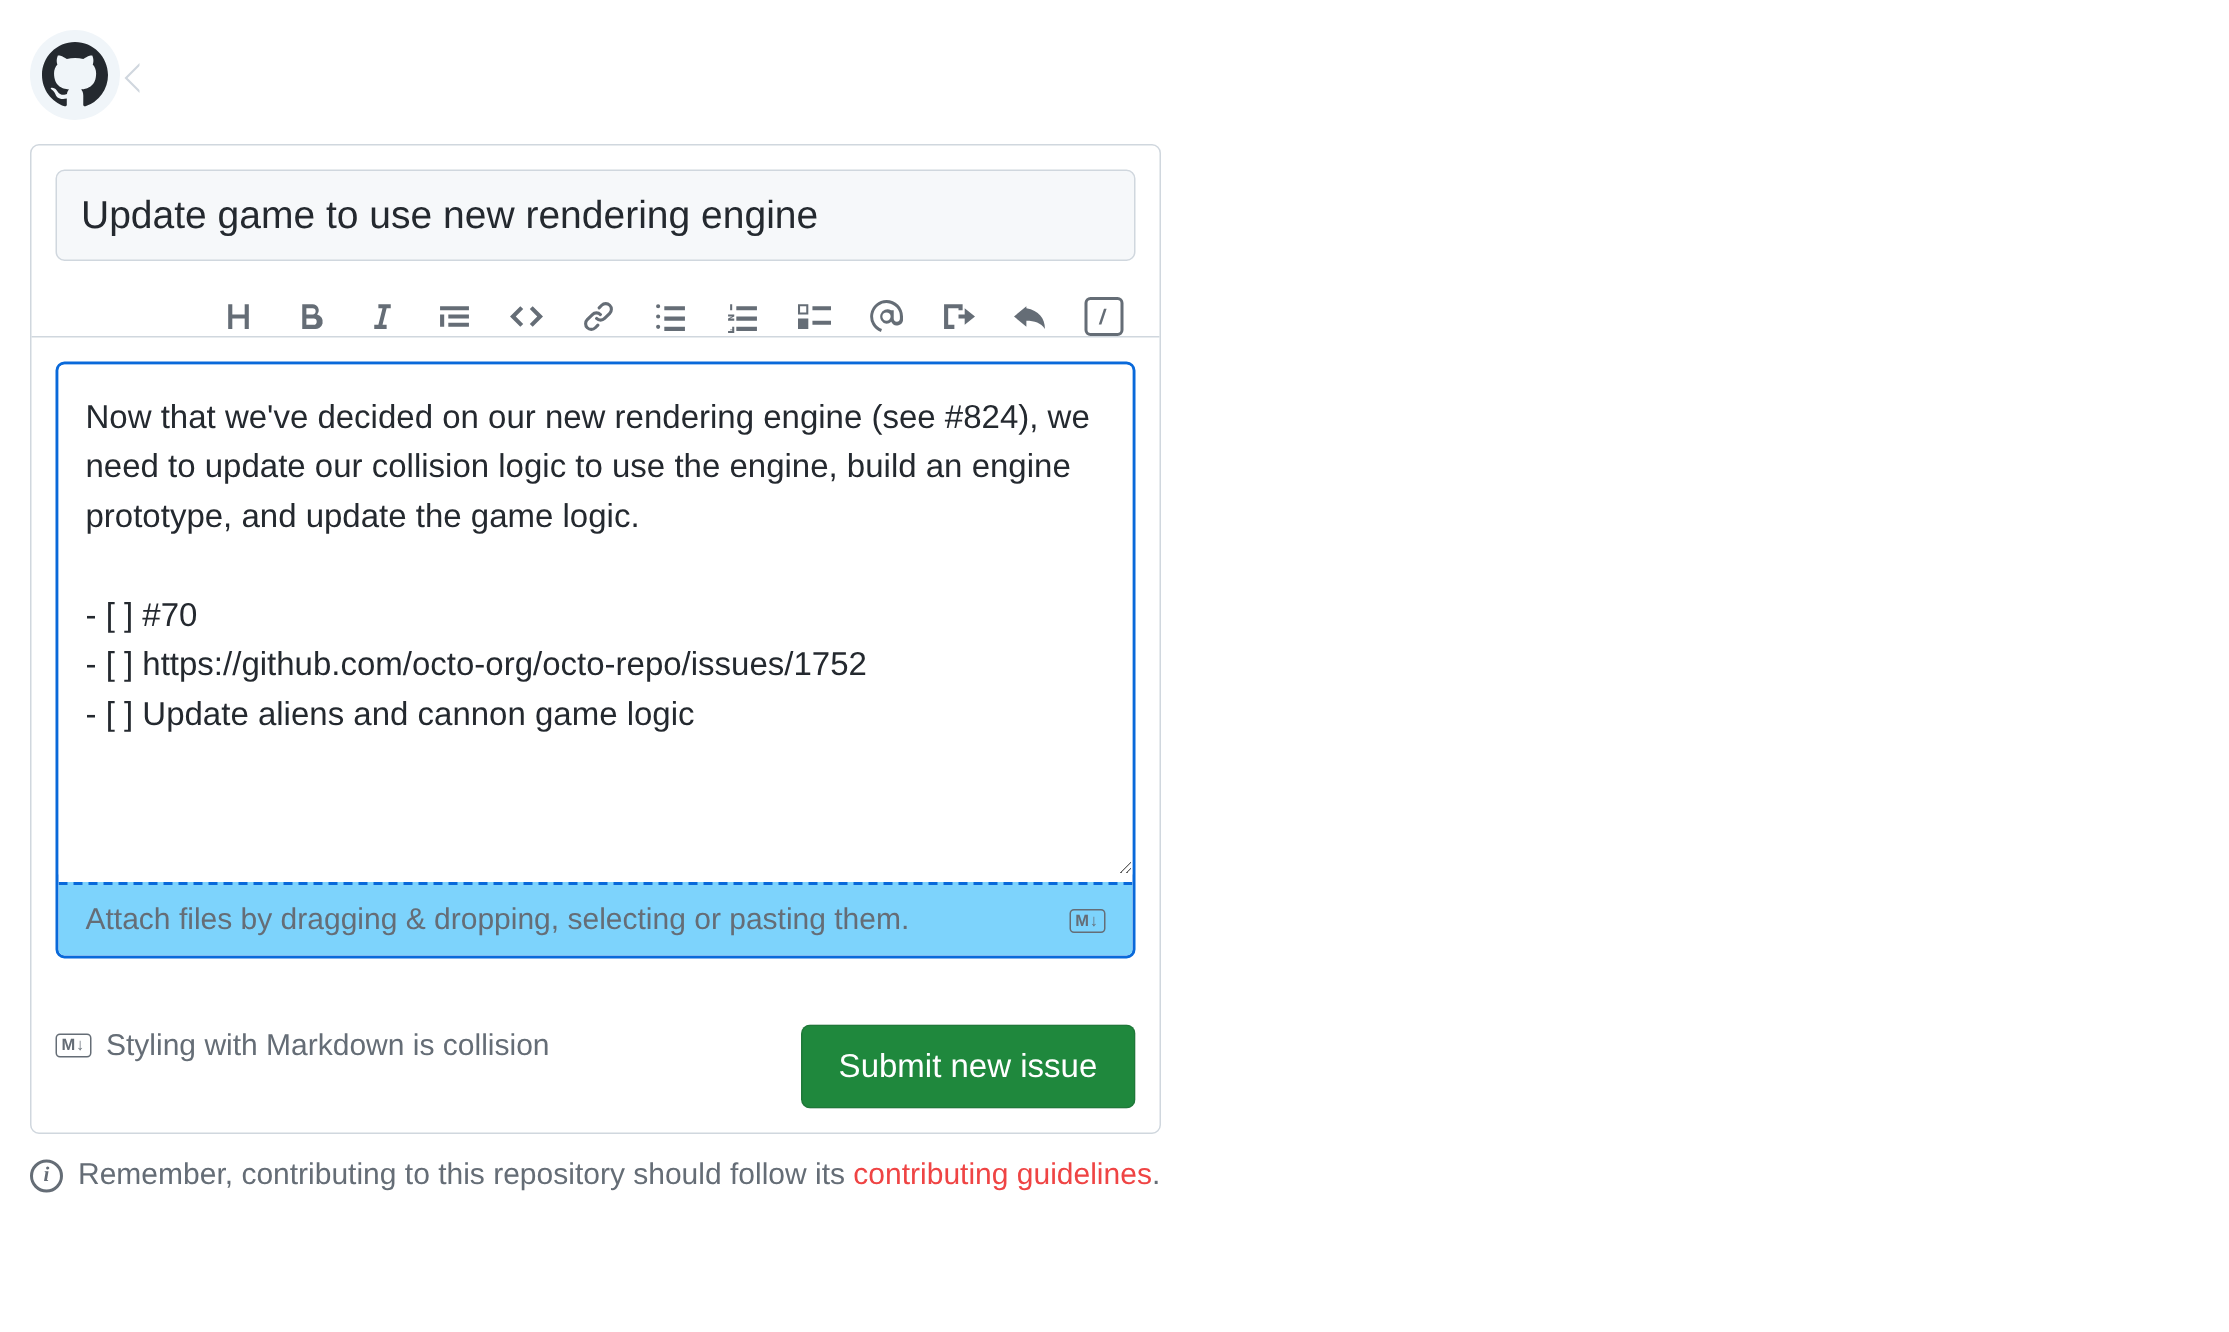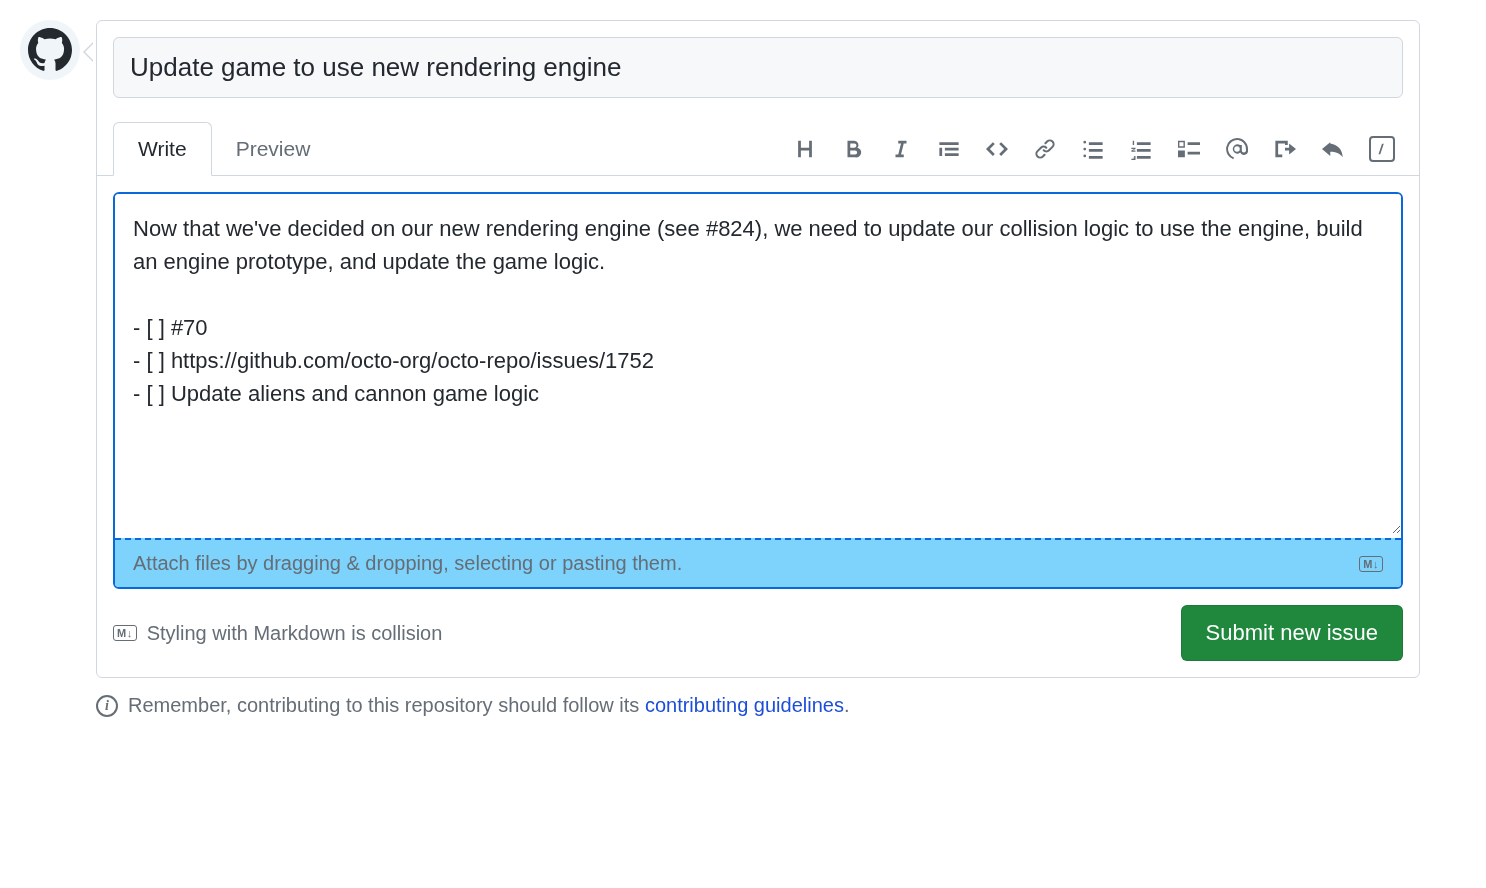--- a/index.html
+++ b/index.html
@@ -11,20 +11,21 @@
       font-family: -apple-system, BlinkMacSystemFont, "Segoe UI", Helvetica, Arial, sans-serif;
       background: #ffffff;
       padding: 20px;
       color: #24292f;
     }
     .container {
       display: flex;
       align-items: flex-start;
       gap: 16px;
       max-width: 1400px;
+      flex-direction: column;
     }
     .avatar {
       width: 60px;
       height: 60px;
       border-radius: 50%;
       background: #f0f5f9;
       display: flex;
       align-items: center;
       justify-content: center;
       flex-shrink: 0;
@@ -185,31 +186,32 @@
     }
     .submit-btn {
       background: #1f883d;
       color: #ffffff;
       border: 1px solid rgba(31,35,40,0.15);
       border-radius: 6px;
       padding: 14px 24px;
       font-size: 22px;
       font-weight: 500;
       cursor: pointer;
+      margin-top: 28px;
     }
     .guidelines-row {
       display: flex;
       align-items: center;
       gap: 10px;
       margin-top: 16px;
       font-size: 20px;
       color: #656d76;
     }
     .guidelines-row a {
-      color: #1d4ed8;
+      color: #ef4444;
       text-decoration: none;
     }
     .info-icon {
       width: 22px;
       height: 22px;
       border: 2px solid #656d76;
       border-radius: 50%;
       display: inline-flex;
       align-items: center;
       justify-content: center;
@@ -230,24 +232,20 @@
       <path fill="#24292f" d="M8 0C3.58 0 0 3.58 0 8c0 3.54 2.29 6.53 5.47 7.59.4.07.55-.17.55-.38 0-.19-.01-.82-.01-1.49-2.01.37-2.53-.49-2.69-.94-.09-.23-.48-.94-.82-1.13-.28-.15-.68-.52-.01-.53.63-.01 1.08.58 1.23.82.72 1.21 1.87.87 2.33.66.07-.52.28-.87.51-1.07-1.78-.2-3.64-.89-3.64-3.95 0-.87.31-1.59.82-2.15-.08-.2-.36-1.02.08-2.12 0 0 .67-.21 2.2.82.64-.18 1.32-.27 2-.27.68 0 1.36.09 2 .27 1.53-1.04 2.2-.82 2.2-.82.44 1.1.16 1.92.08 2.12.51.56.82 1.27.82 2.15 0 3.07-1.87 3.75-3.65 3.95.29.25.54.73.54 1.48 0 1.07-.01 1.93-.01 2.2 0 .21.15.46.55.38A8.013 8.013 0 0016 8c0-4.42-3.58-8-8-8z"></path>
     </svg>
   </div>
   <div class="speech-arrow"></div>
 
   <div class="form-wrapper">
     <div class="form-box">
       <input type="text" class="title-input" value="Update game to use new rendering engine" style="">
 
       <div class="tabs-row">
-        <div class="tabs">
-          <button class="tab active">Write</button>
-          <button class="tab">Preview</button>
-        </div>
 
         <div class="toolbar">
           <button class="toolbar-btn">
             <svg viewBox="0 0 16 16">
                 <path d="M3 2h2v5h6V2h2v12h-2V9H5v5H3V2z"></path>
               </svg>
           </button>
           <button class="toolbar-btn">
             <svg viewBox="0 0 16 16">
                 <path d="M4 2h5a3 3 0 012.2 5A3.2 3.2 0 019.5 14H4V2zm2 2v3h3a1.5 1.5 0 000-3H6zm0 5v3h3.5a1.5 1.5 0 000-3H6z"></path>

